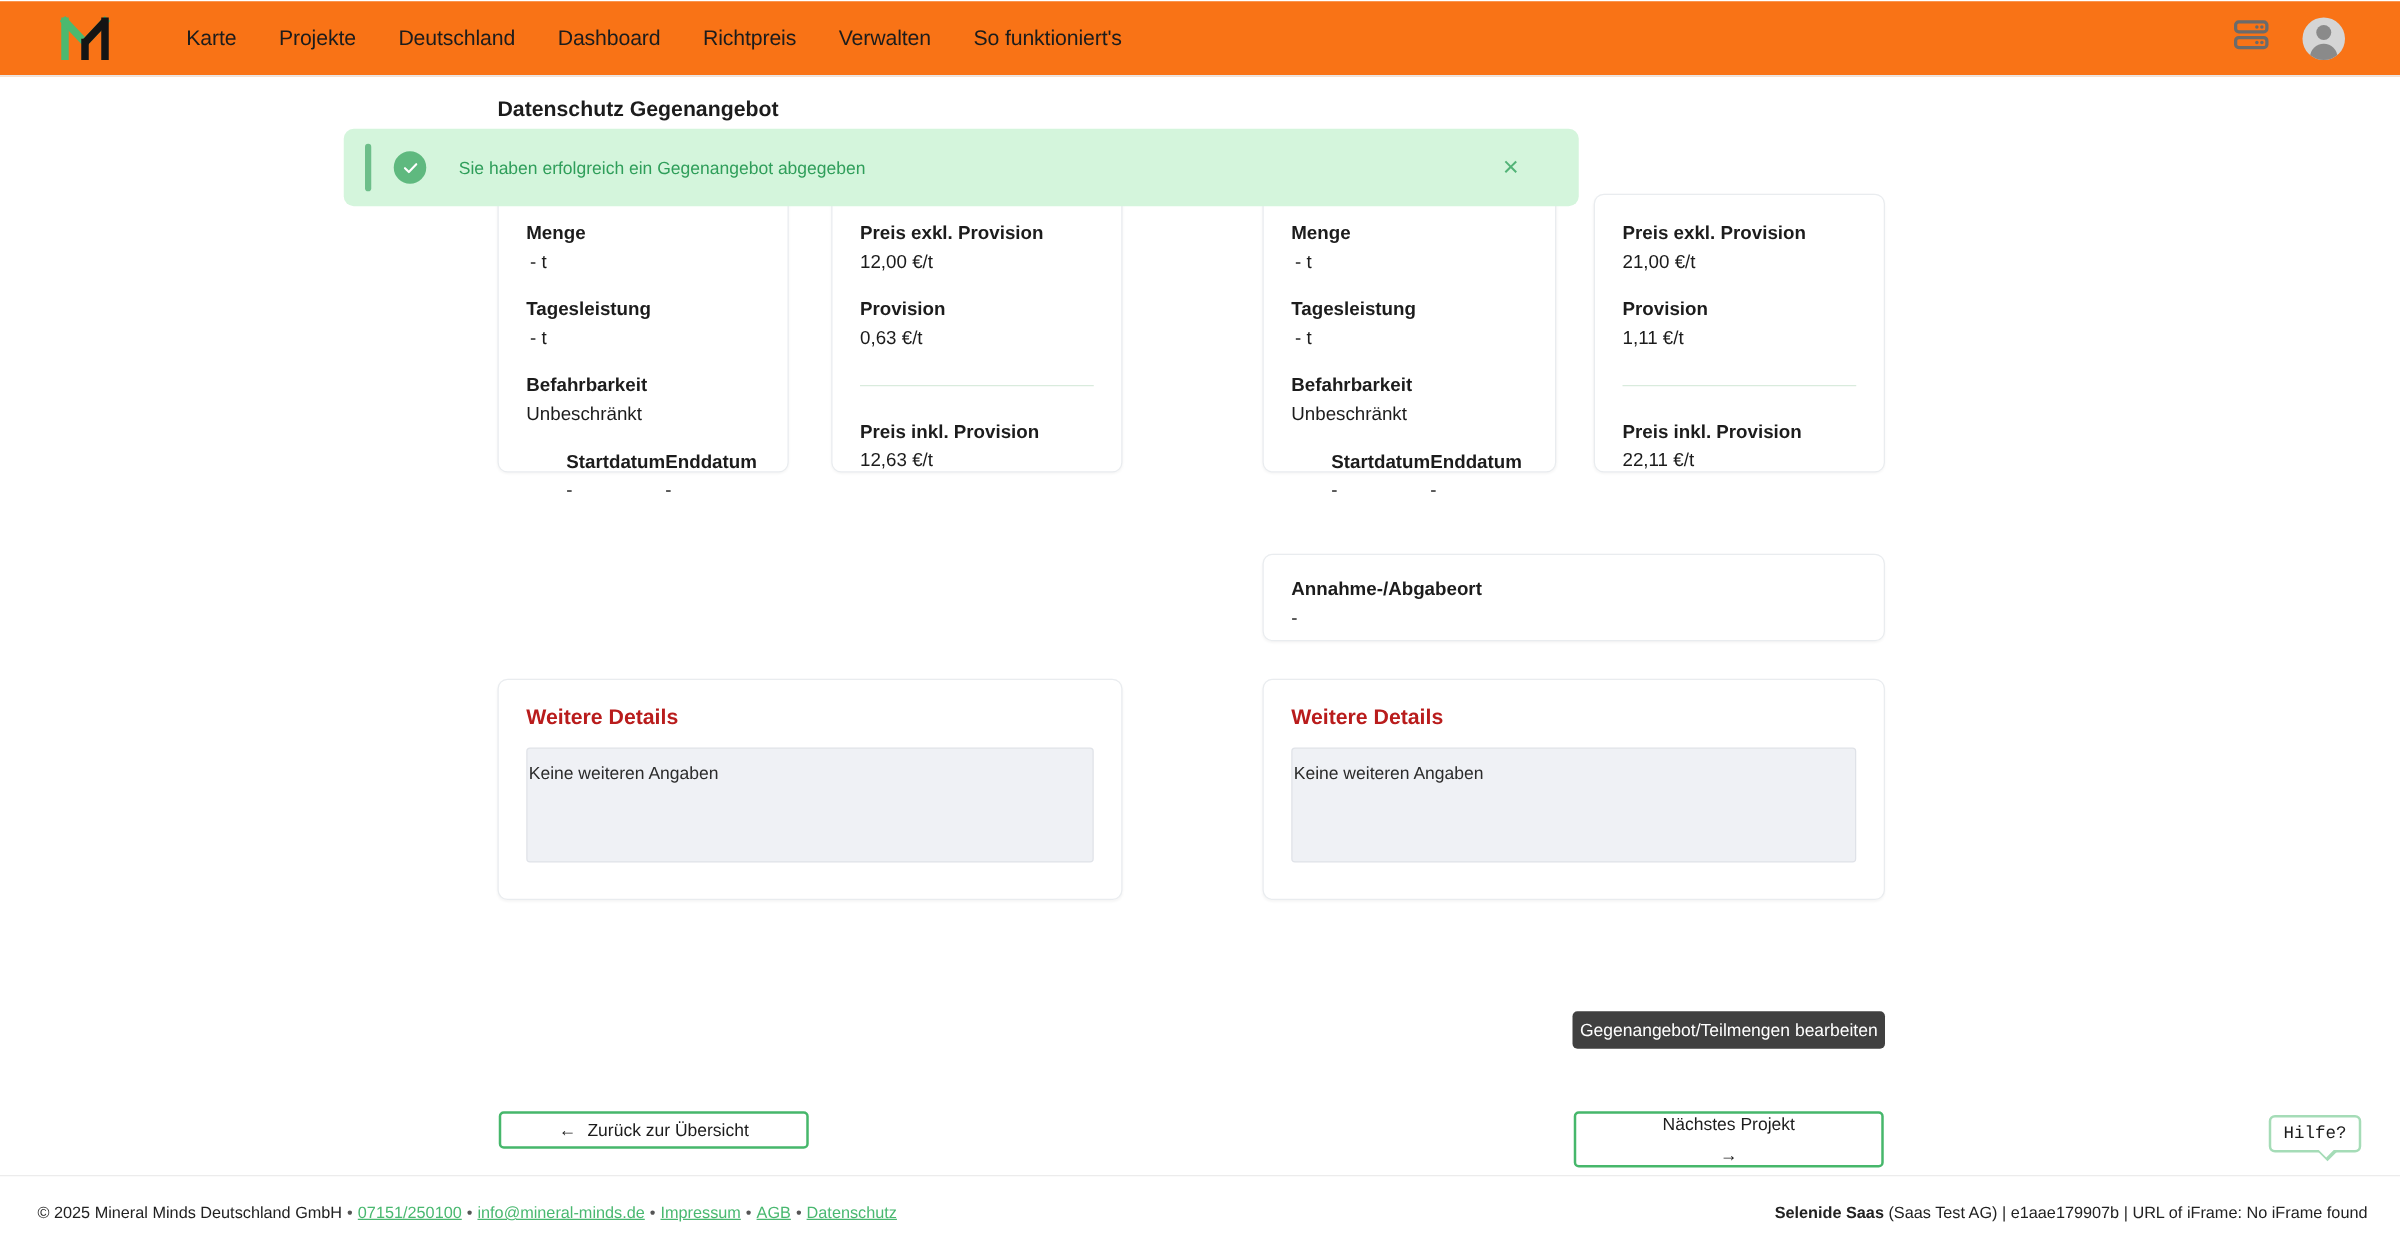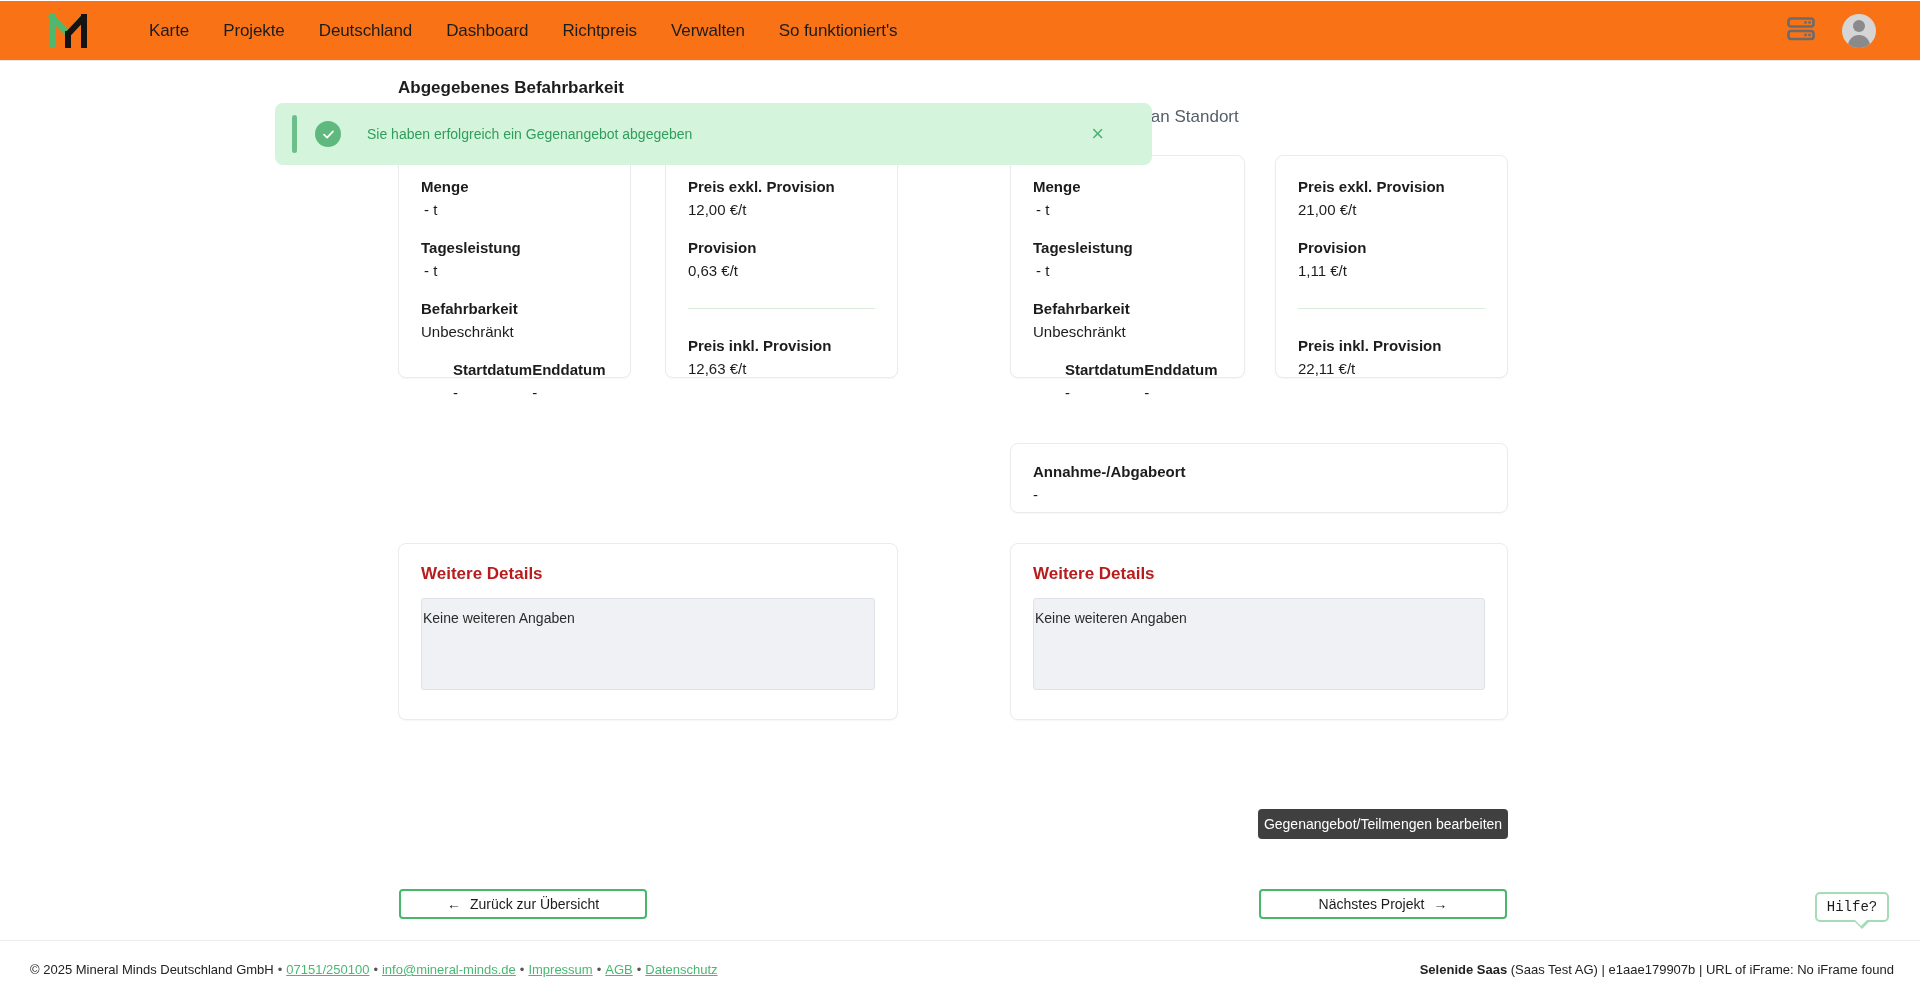--- a/index.html
+++ b/index.html
@@ -96,21 +96,21 @@
     background: #ffffff; color: #1c1c1c;
     border: 2px solid #46b76b; border-radius: 4px;
     font-size: 14px; font-family: "Liberation Sans", sans-serif;
     cursor: pointer;
     display: flex; align-items: center; justify-content: center; gap: 9px;
   }
 
   
   #alert-banner {
     position: absolute; left: 275px; top: 103px;
-    width: 877px; height: 62px;
+    width: 988px; height: 62px;
     background: #d4f5dc;
     border-radius: 8px;
     display: flex; align-items: center;
     z-index: 50;
   }
   #alert-bar { width: 5px; height: 38px; border-radius: 3px; background: #6dbe8a; margin-left: 17px; }
   #alert-check {
     width: 26px; height: 26px; border-radius: 50%; background: #5fb97f;
     margin-left: 18px; display: flex; align-items: center; justify-content: center;
     flex: none;
@@ -205,21 +205,21 @@
     </span>
     <span id="avatar">
       <span class="head"></span>
       <span class="body"></span>
     </span>
   </div>
 </div>
 
 <div id="content">
 
-  <div id="page-heading">Abgegebenes Befahrbarkeit</div>
+  <div id="page-heading">Datenschutz Gegenangebot</div>
 
   <div class="col-title" id="col-title-left">Frei Bau</div>
   <div class="col-title" id="col-title-right">Annahme/Abgabe an Standort</div>
 
   <div class="card" style="left:398px; top:95px; width:233px; height:223px;">
     <div class="card-inner">
       <div class="fieldgroup">
         <div class="flabel">Menge</div>
         <div class="fvalue dash-pad">-  t</div>
       </div>
@@ -328,21 +328,21 @@
     </div>
   </div>
 
   <button class="btn-orange" style="left:1258px; top:749px; width:250px; height:30px;">Gegenangebot/Teilmengen bearbeiten</button>
 
   <button class="btn-outline" style="left:399px; top:829px; width:248px; height:30px;">
     <span>←</span>
     <span>Zurück zur Übersicht</span>
   </button>
 
-  <button class="btn-outline" style="left:1259px; top:829px; width:248px; height:30px;">
+  <button class="btn-outline" style="left:1259px; top:829px; width:248px; height:45px;flex-direction:column;">
     <span>Nächstes Projekt</span>
     <span>→</span>
   </button>
 
 </div>
 
 <div id="alert-banner">
   <div id="alert-bar"></div>
   <div id="alert-check">
     <svg width="15" height="15" viewBox="0 0 15 15">

